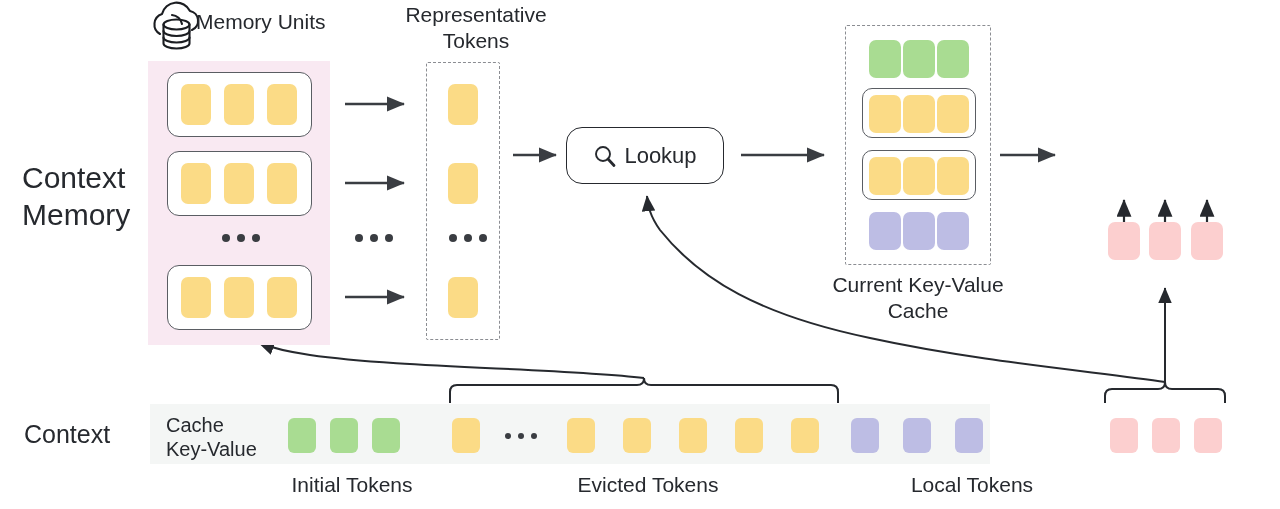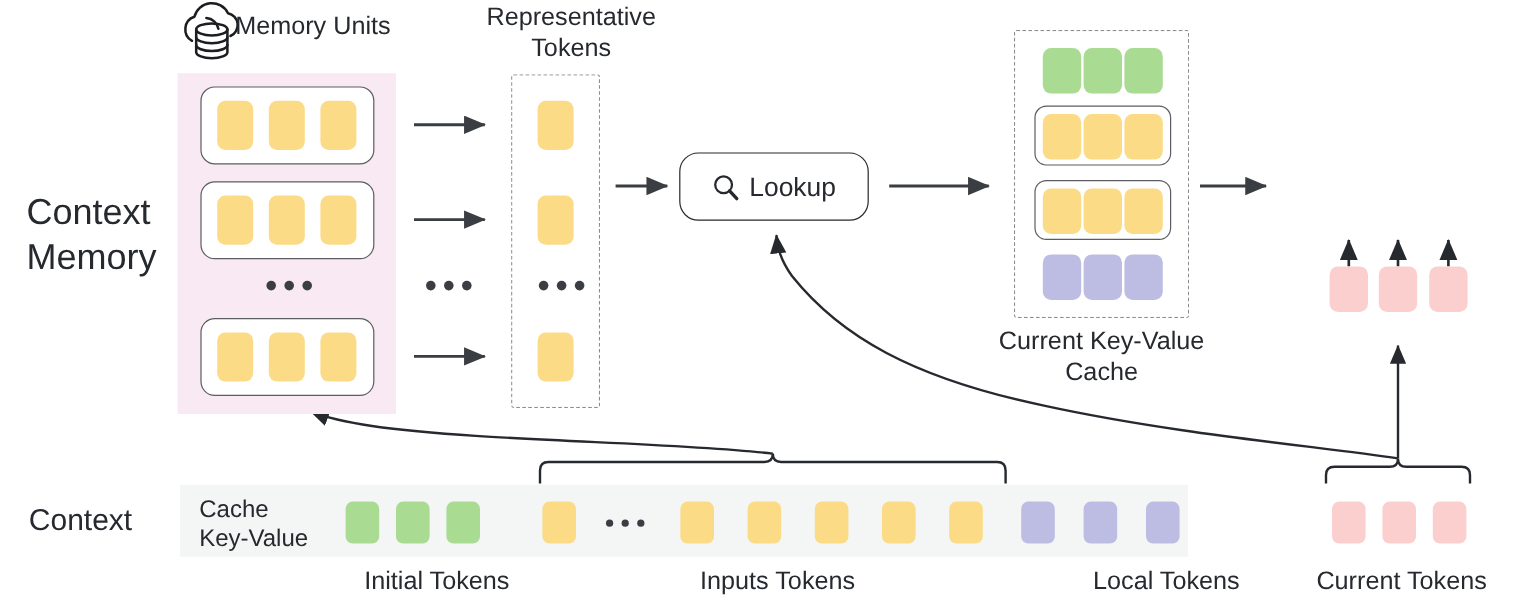--- a/index.html
+++ b/index.html
@@ -230,21 +230,20 @@
   <div class="chip sm" style="left:791px; top:418px; width:28px; height:35px; background:#FBDB86;"></div>
 
   <div class="chip sm" style="left:851px; top:418px; width:28px; height:35px; background:#BDBDE4;"></div>
   <div class="chip sm" style="left:903px; top:418px; width:28px; height:35px; background:#BDBDE4;"></div>
   <div class="chip sm" style="left:955px; top:418px; width:28px; height:35px; background:#BDBDE4;"></div>
 
   <div class="chip sm" style="left:1110px; top:418px; width:28px; height:35px; background:#FCCFCF;"></div>
   <div class="chip sm" style="left:1152px; top:418px; width:28px; height:35px; background:#FCCFCF;"></div>
   <div class="chip sm" style="left:1194px; top:418px; width:28px; height:35px; background:#FCCFCF;"></div>
 
-  <div class="lbl c" style="left:270px; top:472px; width:188px;">Initial Tokens</div>
-
-  <div class="lbl c" style="left:550px; top:472px; width:196px;">Inputs Tokens</div>
+  <div class="lbl c" style="left:258px; top:472px; width:188px;">Initial Tokens</div>
+
+  <div class="lbl c" style="left:550px; top:472px; width:196px;">Evicted Tokens</div>
 
   <div class="lbl c" style="left:874px; top:472px; width:196px;">Local Tokens</div>
 
-  <div class="lbl c" style="left:1070px; top:472px; width:196px;">Current Tokens</div>
 
 </div>
 
 </body></html>

